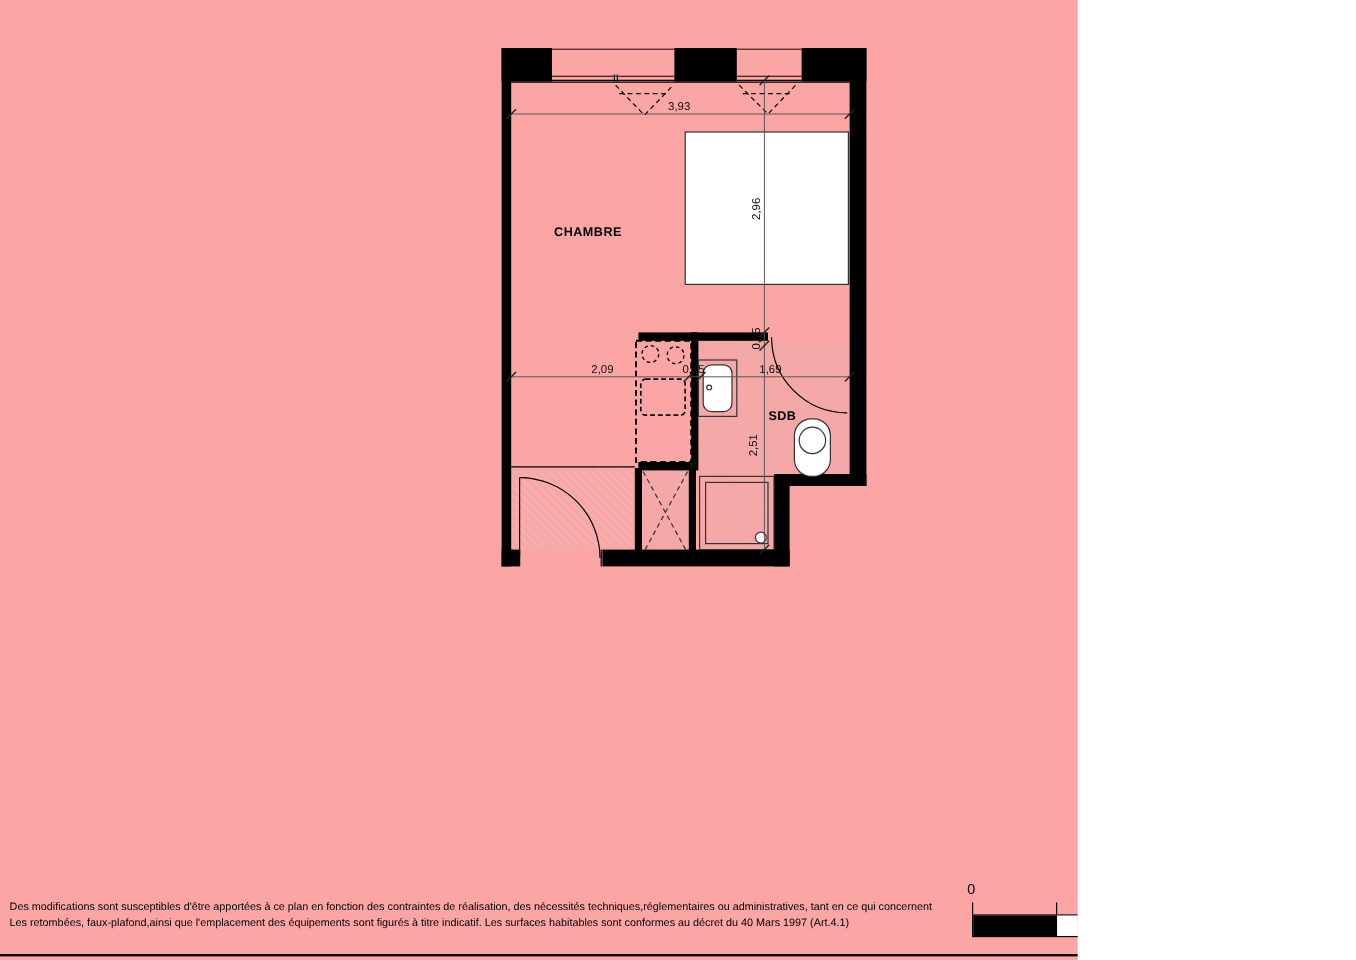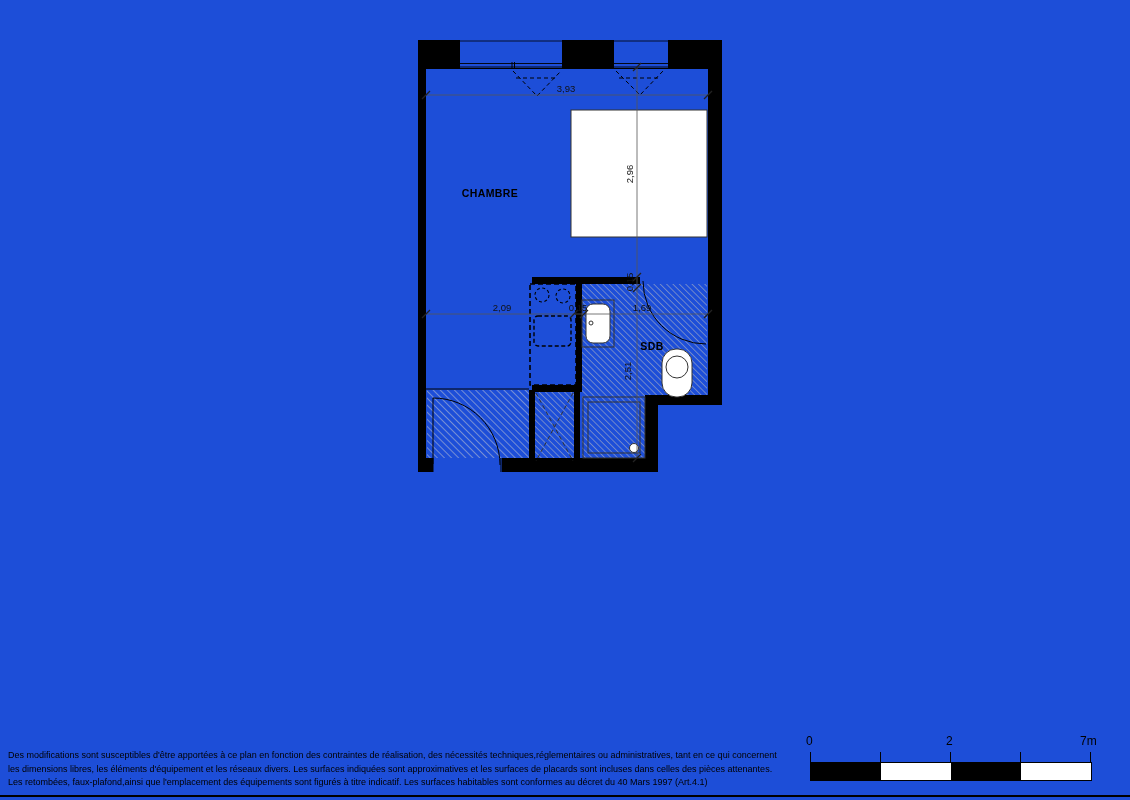--- a/index.html
+++ b/index.html
@@ -1,16 +1,16 @@
 <!DOCTYPE html>
 <html><head>
 <meta charset="utf-8">
 <style>
   html,body{margin:0;padding:0;background:#fff;}
-  #page{position:relative;width:1130px;height:800px;background:#1d4ed8;overflow:hidden;
+  #page{position:relative;width:898px;height:800px;background:#fca5a5;overflow:hidden;
         font-family:"Liberation Sans", sans-serif;color:#000;}
   svg text{font-family:"Liberation Sans", sans-serif;}
   .dim-label{font-size:9.5px;fill:#111;}
   .room-label{font-size:10.5px;font-weight:bold;letter-spacing:.4px;fill:#000;}
   #disclaimer{position:absolute;left:8px;top:749px;width:760px;font-size:9px;
               line-height:13.5px;color:#000;}
   #disclaimer div{white-space:nowrap;}
   #scalebar{position:absolute;left:806px;top:734px;width:300px;height:50px;}
   .sb-label{position:absolute;top:0;font-size:12px;color:#000;}
   .sb-tick{position:absolute;top:18px;width:1px;height:10px;background:#000;}
@@ -144,21 +144,20 @@
     <text class="dim-label" x="633" y="174" text-anchor="middle" transform="rotate(-90,633,174)">2,96</text>
     <text class="dim-label" x="633" y="282" text-anchor="middle" transform="rotate(-90,633,282)">0,15</text>
     <text class="dim-label" x="631" y="371" text-anchor="middle" transform="rotate(-90,631,371)">2,51</text>
 
     <text class="room-label" x="490" y="197" text-anchor="middle">CHAMBRE</text>
     <text class="room-label" x="652" y="350" text-anchor="middle">SDB</text>
   </svg>
 
   <div id="disclaimer">
     <div>Des modifications sont susceptibles d'être apportées à ce plan en fonction des contraintes de réalisation, des nécessités techniques,réglementaires ou administratives, tant en ce qui concernent</div>
-    <div>les dimensions libres, les éléments d'équipement et les réseaux divers. Les surfaces indiquées sont approximatives et les surfaces de placards sont incluses dans celles des pièces attenantes.</div>
     <div>Les retombées, faux-plafond,ainsi que l'emplacement des équipements sont figurés à titre indicatif. Les surfaces habitables sont conformes au décret du 40 Mars 1997 (Art.4.1)</div>
   </div>
 
   <div id="scalebar">
     <span class="sb-label" style="left:0px;">0</span>
     <span class="sb-label" style="left:140px;">2</span>
     <span class="sb-label" style="left:274px;">7m</span>
     <span class="sb-tick" style="left:4px;"></span>
     <span class="sb-tick" style="left:74px;"></span>
     <span class="sb-tick" style="left:144px;"></span>

